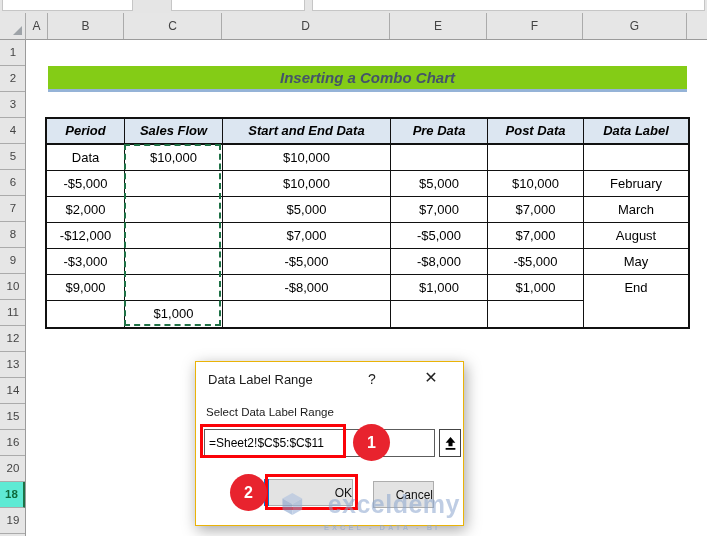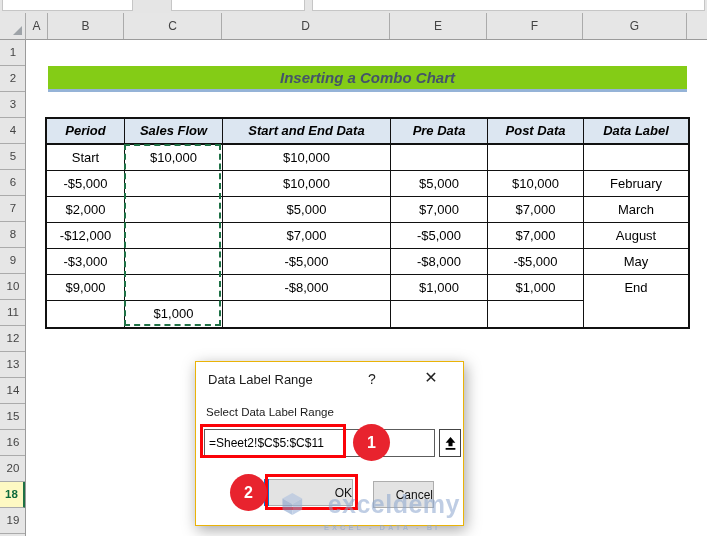--- a/index.html
+++ b/index.html
@@ -12,21 +12,21 @@
 
   
   .col-headers { position:absolute; left:0; top:13px; width:707px; height:27px; background:#E6E6E6; border-bottom:1px solid #9B9B9B; }
   .colhdr { position:absolute; top:0; height:26px; line-height:26px; text-align:center; font-size:12px; color:#444; border-right:1px solid #ABABAB; }
   .corner { position:absolute; left:0; top:13px; width:26px; height:27px; background:#E6E6E6; border-right:1px solid #ABABAB; border-bottom:1px solid #9B9B9B; }
   .corner-tri { position:absolute; right:3px; bottom:4px; width:0; height:0; border-bottom:9px solid #9EA3A8; border-left:9px solid transparent; }
 
   
   .row-headers { position:absolute; left:0; top:40px; width:26px; height:496px; background:#E6E6E6; border-right:1px solid #9B9B9B; overflow:hidden; }
   .rowhdr { width:26px; height:26px; line-height:25px; text-align:center; font-size:11.5px; color:#444; border-bottom:1px solid #ABABAB; background:#E6E6E6; }
-  .rowhdr.active { background:#fef9c3; color:#0E6B3C; border-right:3px solid #1E7145; font-weight:bold; }
+  .rowhdr.active { background:#5eead4; color:#0E6B3C; border-right:3px solid #1E7145; font-weight:bold; }
 
   
   .title-band { position:absolute; left:48px; top:66px; width:639px; height:26px; background:#84cc16; border-bottom:3px solid #95B3D7; text-align:center; line-height:23px; font-size:15px; font-weight:bold; font-style:italic; color:#44546A; }
 
   
   .dtable { position:absolute; left:45px; top:117px; border:2px solid #111; display:grid; grid-template-columns:78px 98px 168px 97px 96px 104px; grid-auto-rows:26px; background:#fff; }
   .tcell { position:relative; border-right:1px solid #111; border-bottom:1px solid #111; font-size:13px; text-align:center; line-height:25px; color:#000; overflow:hidden; }
   .tcell:nth-child(6n) { border-right:none; }
   .tcell.th { background:#DCE6F1; font-weight:bold; font-style:italic; border-bottom:2px solid #111; line-height:24px; }
   .tcell.last-row { border-bottom:none;text-align:center; }
@@ -110,21 +110,21 @@
   <div class="title-band">Inserting a Combo Chart</div>
 
   <div class="dtable">
     <div class="tcell th">Period</div>
     <div class="tcell th">Sales Flow</div>
     <div class="tcell th">Start and End Data</div>
     <div class="tcell th">Pre Data</div>
     <div class="tcell th">Post Data</div>
     <div class="tcell th">Data Label</div>
 
-    <div class="tcell">Start</div>
+    <div class="tcell">Data</div>
     <div class="tcell">$10,000</div>
     <div class="tcell">$10,000</div>
     <div class="tcell"></div>
     <div class="tcell"></div>
     <div class="tcell"></div>
 
     <div class="tcell">-$5,000</div>
     <div class="tcell"></div>
     <div class="tcell">$10,000</div>
     <div class="tcell">$5,000</div>

